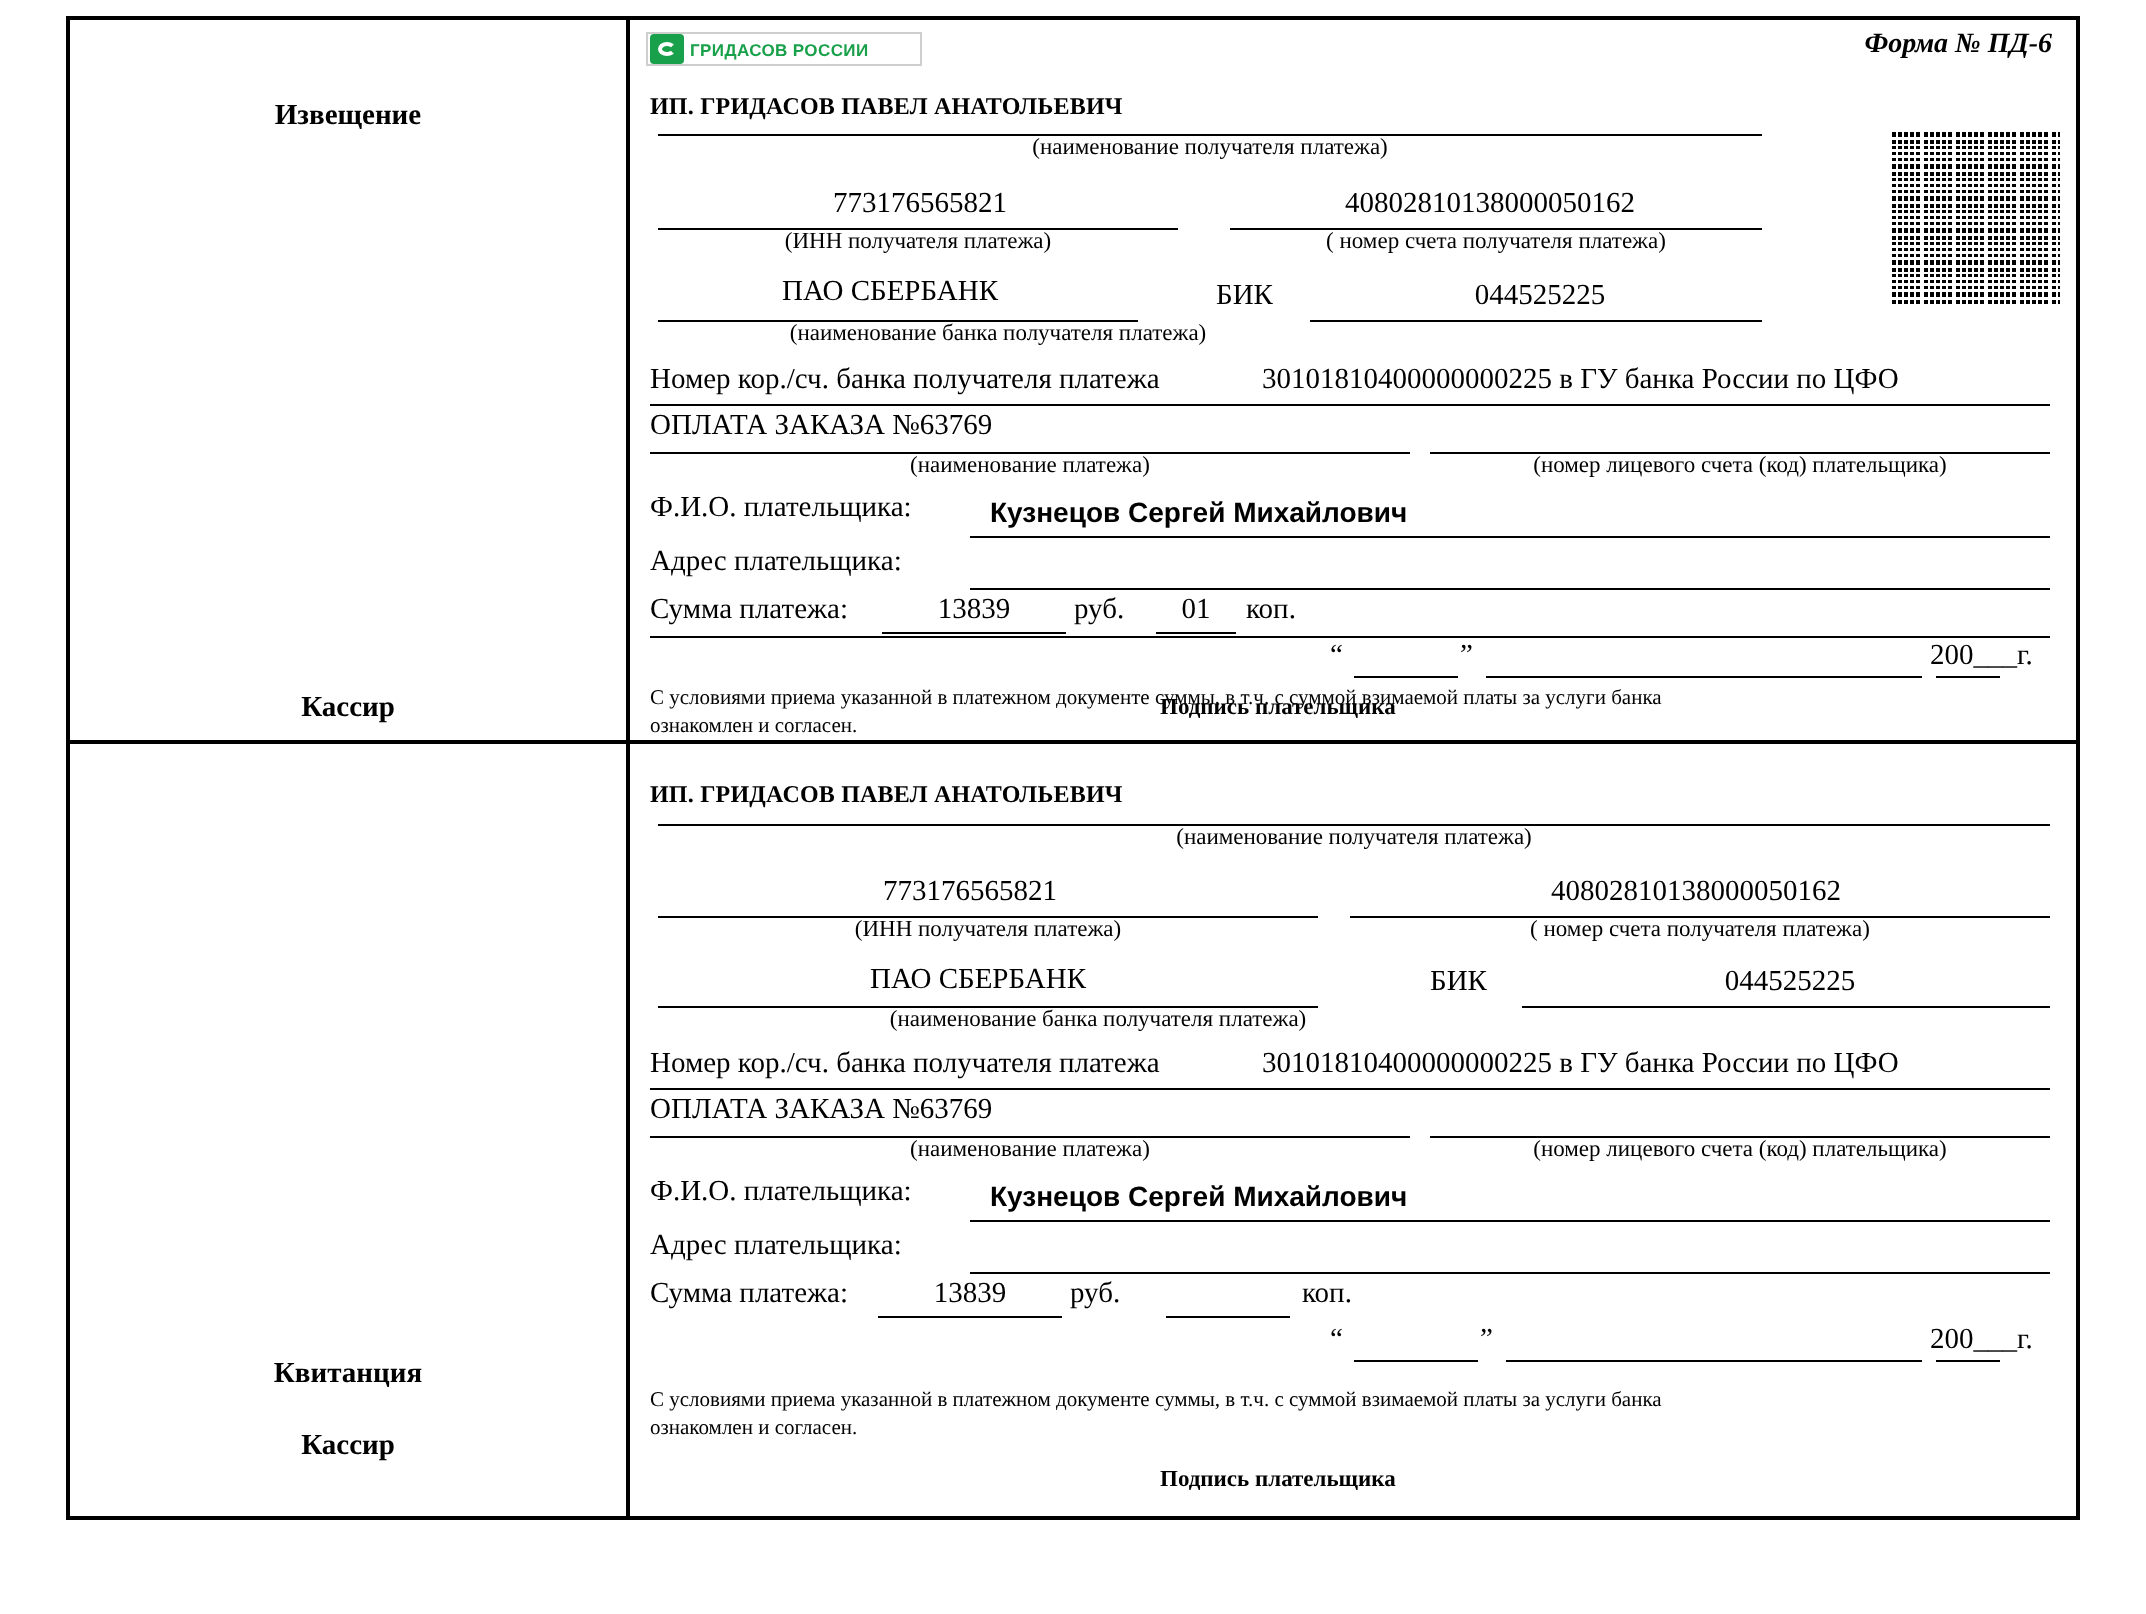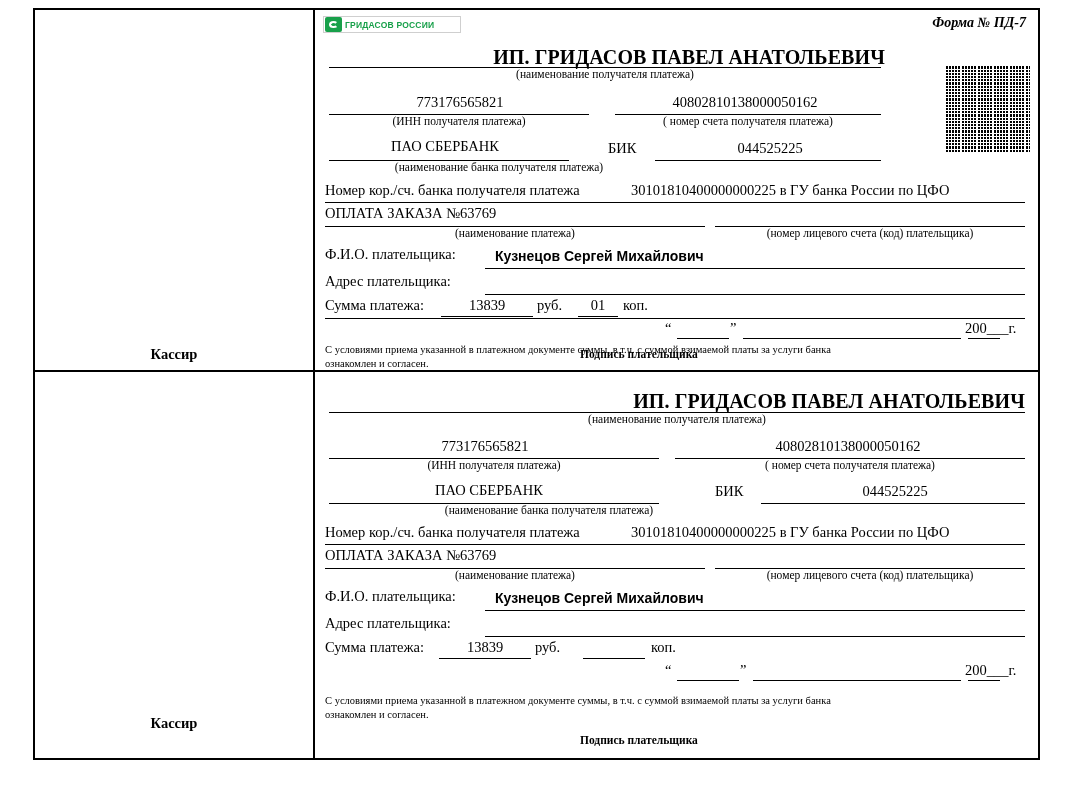--- a/index.html
+++ b/index.html
@@ -125,23 +125,23 @@
       linear-gradient(90deg, #fff 12.5%, transparent 12.5%, transparent 25%, #fff 25%, #fff 31%, transparent 31%, transparent 44%, #fff 44%, #fff 50%, transparent 50%, transparent 62%, #fff 62%, #fff 69%, transparent 69%, transparent 81%, #fff 81%, #fff 87%, transparent 87%),
       linear-gradient(0deg, #fff 9%, transparent 9%, transparent 19%, #fff 19%, #fff 27%, transparent 27%, transparent 38%, #fff 38%, #fff 46%, transparent 46%, transparent 57%, #fff 57%, #fff 64%, transparent 64%, transparent 74%, #fff 74%, #fff 83%, transparent 83%);
     background-size: 16px 16px, 16px 16px;
   }
 
   .title {
     position: absolute;
     top: 36px;
     left: 0;
     width: 100%;
-    text-align: right;
-    font-weight: bold;
-    font-size: 20px;
+    text-align: left;
+    font-weight: bold;
+    font-size: 12px;
     letter-spacing: 0.1px;
   }
   .title.t2 {
     top: 18px;
   }
 
   .row {
     position: absolute;
     font-size: 14.5px;
     white-space: nowrap;
@@ -167,31 +167,32 @@
   }
 </style>
 </head>
 <body>
 
 <div class="page">
   <div class="form">
 
     <div class="half top">
       <div class="left-col">
+        <div class="lbl-bold" style="top:40px;">Извещение</div>
         <div class="lbl-bold" style="top:336px;">Кассир</div>
       </div>
 
       <div class="right-col">
 
         <div class="sber-logo">
           <span class="mark"></span>
           <span class="txt">ГРИДАСОВ РОССИИ</span>
         </div>
 
-        <div class="form-no">Форма № ПД-7</div>
+        <div class="form-no">Форма № ПД-6</div>
 
         <div class="qr"></div>
 
         <div class="title" style="width:560px;left:10px;">ИП. ГРИДАСОВ ПАВЕЛ АНАТОЛЬЕВИЧ</div>
         <div class="line" style="left:14px; top:57px; width:552px;"></div>
         <div class="row small center" style="left:14px; top:58px; width:552px;">(наименование получателя платежа)</div>
 
         <div class="row center" style="left:20px; top:84px; width:250px;">773176565821</div>
         <div class="line" style="left:14px; top:104px; width:260px;"></div>
         <div class="row center" style="left:300px; top:84px; width:260px;">40802810138000050162</div>
@@ -241,20 +242,21 @@
         <div class="line" style="left:653px; top:328px; width:32px;"></div>
 
         <div class="row xsmall" style="left:10px; top:334px;">С условиями приема указанной в платежном документе суммы, в т.ч. с суммой взимаемой платы за услуги банка</div>
         <div class="row xsmall" style="left:10px; top:348px;">ознакомлен и согласен.</div>
         <div class="row small" style="left:265px; top:338px; font-weight:bold;">Подпись плательщика</div>
       </div>
     </div>
 
     <div class="half bottom">
       <div class="left-col">
+        <div class="lbl-bold" style="top:307px;">Квитанция</div>
         <div class="lbl-bold" style="top:343px;">Кассир</div>
       </div>
 
       <div class="right-col">
 
         <div class="title t2" style="width:700px;left:10px;">ИП. ГРИДАСОВ ПАВЕЛ АНАТОЛЬЕВИЧ</div>
         <div class="line" style="left:14px; top:40px; width:696px;"></div>
         <div class="row small center" style="left:14px; top:41px; width:696px;">(наименование получателя платежа)</div>
 
         <div class="row center" style="left:20px; top:66px; width:300px;">773176565821</div>

